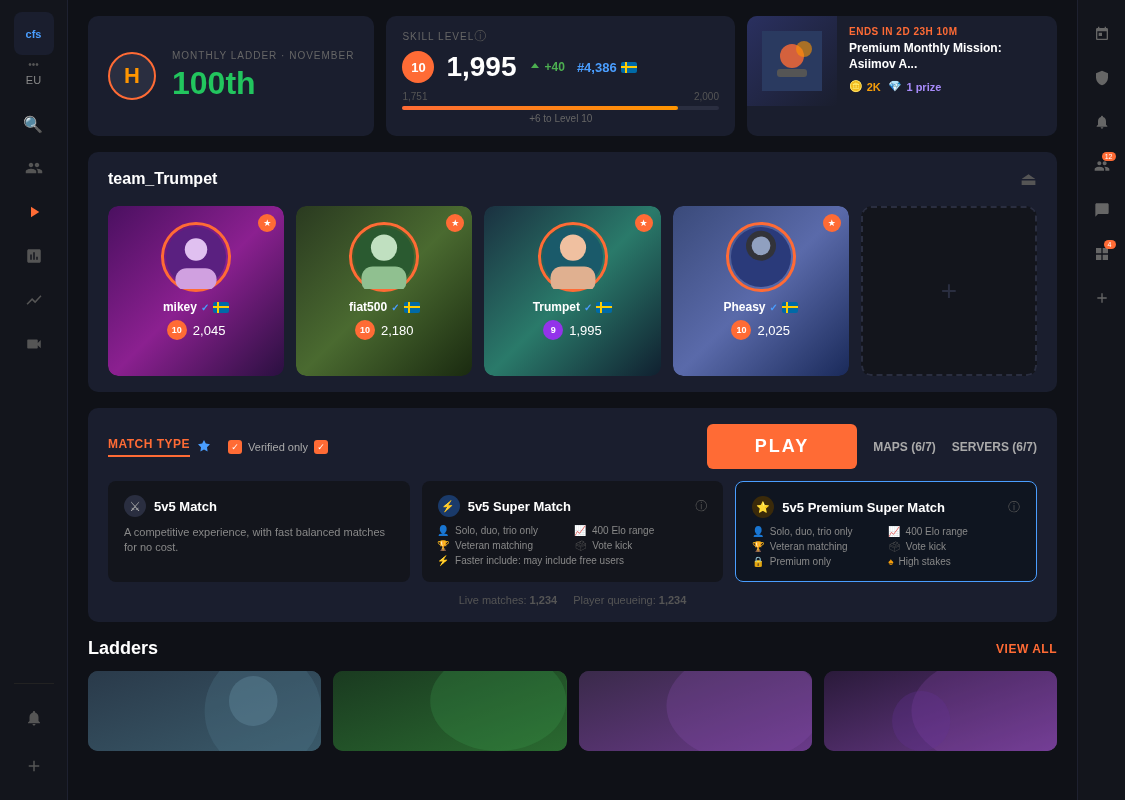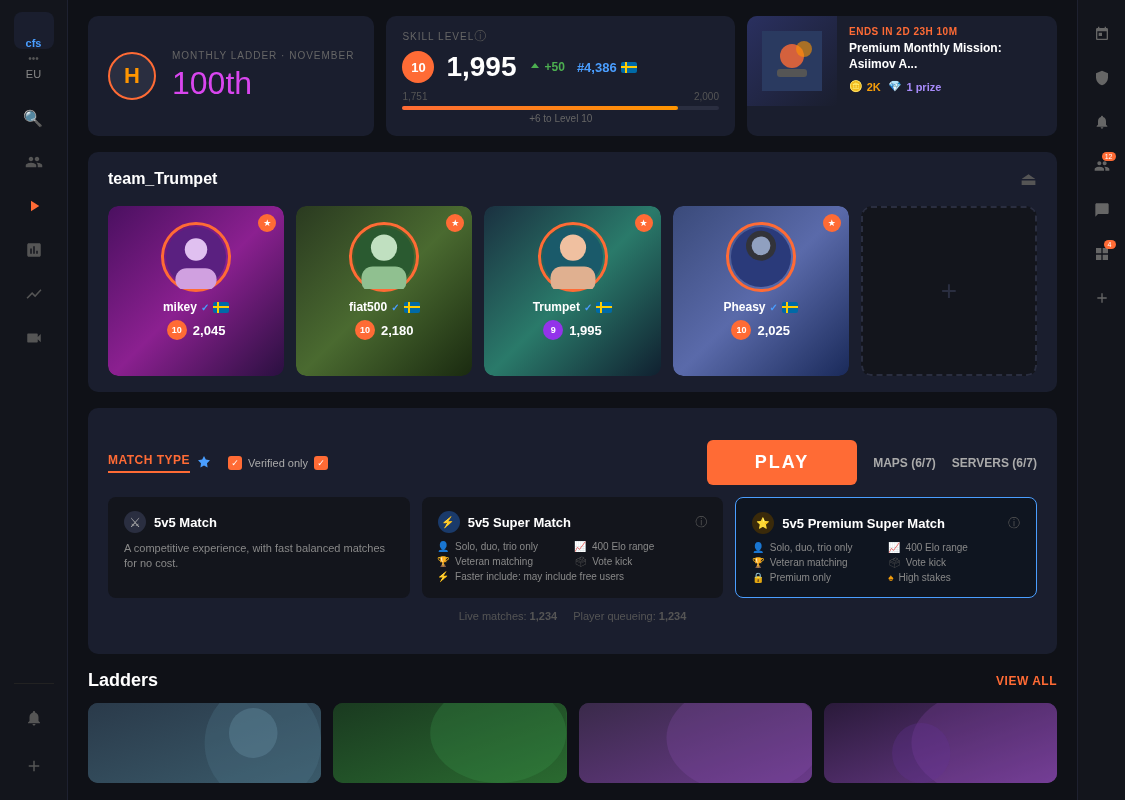--- a/index.html
+++ b/index.html
@@ -19,25 +19,25 @@
       background: #13151c;
       display: flex;
       flex-direction: column;
       align-items: center;
       padding: 12px 0;
       flex-shrink: 0;
       border-right: 1px solid #1e2130;
     }
     .sidebar-logo {
       width: 40px;
-      height: 37px;
+      height: 43px;
       background: #1a1e2e;
       border-radius: 8px;
       display: flex;
-      align-items: flex-end;
+      align-items: center;
       justify-content: center;
       margin-bottom: 4px;
       position: relative;
     }
     .sidebar-logo .logo-text {
       color: #4a9eff;
       font-size: 11px;
       font-weight: 800;
     }
     .sidebar-more {
@@ -204,22 +204,22 @@
     }
     .ladder-label {
       font-size: 10px;
       color: #666;
       letter-spacing: 1px;
       text-transform: uppercase;
       margin-bottom: 4px;
     }
     .ladder-rank {
       font-size: 32px;
-      font-weight: 400;
-      color: #d946ef;
+      font-weight: 700;
+      color: #22c55e;
     }
     .ladder-icon {
       width: 48px;
       height: 48px;
       background: #2a2e40;
       border-radius: 50%;
       display: flex;
       align-items: center;
       justify-content: center;
       font-size: 22px;
@@ -499,41 +499,41 @@
       display: flex;
       align-items: center;
       justify-content: center;
       font-size: 9px;
       font-weight: 800;
       color: #fff;
     }
     .player-level.level-9 { background: #9333ea; }
     .player-elo {
       font-size: 13px;
-      font-weight: 700;
+      font-weight: 400;
       color: #fff;
     }
     .player-add-icon {
       font-size: 28px;
       color: #2a2e40;
       position: relative;
       z-index: 1;
     }
     .player-card-add {
       display: flex;
       align-items: center;
       justify-content: center;
       cursor: pointer;
     }
 
     
     .play-section {
       background: #1a1e2e;
       border-radius: 10px;
-      padding: 32px 20px;
+      padding: 16px 20px;
       margin-bottom: 16px;
     }
     .play-tab {
       font-size: 12px;
       font-weight: 700;
       color: #666;
       cursor: pointer;
       text-transform: uppercase;
       letter-spacing: 0.5px;
       padding-bottom: 6px;
@@ -819,21 +819,21 @@
           <span class="skill-label">SKILL LEVEL</span>
           <span class="skill-info">ⓘ</span>
         </div>
         <div class="skill-main">
           <div class="skill-level">10</div>
           <span class="skill-value">1,995</span>
           <div class="skill-trend">
             <svg width="12" height="12" viewBox="0 0 12 12" fill="#4caf50">
                 <path d="M6 2l4 5H2z"></path>
               </svg>
-            <span>+50</span>
+            <span>+40</span>
           </div>
           <span class="skill-points">
             <span>#4,386</span>
             <span class="flag-se"></span>
           </span>
         </div>
         <div class="skill-bar-container">
           <div class="skill-bar-labels">
             <span>1,751</span>
             <span>2,000</span>

